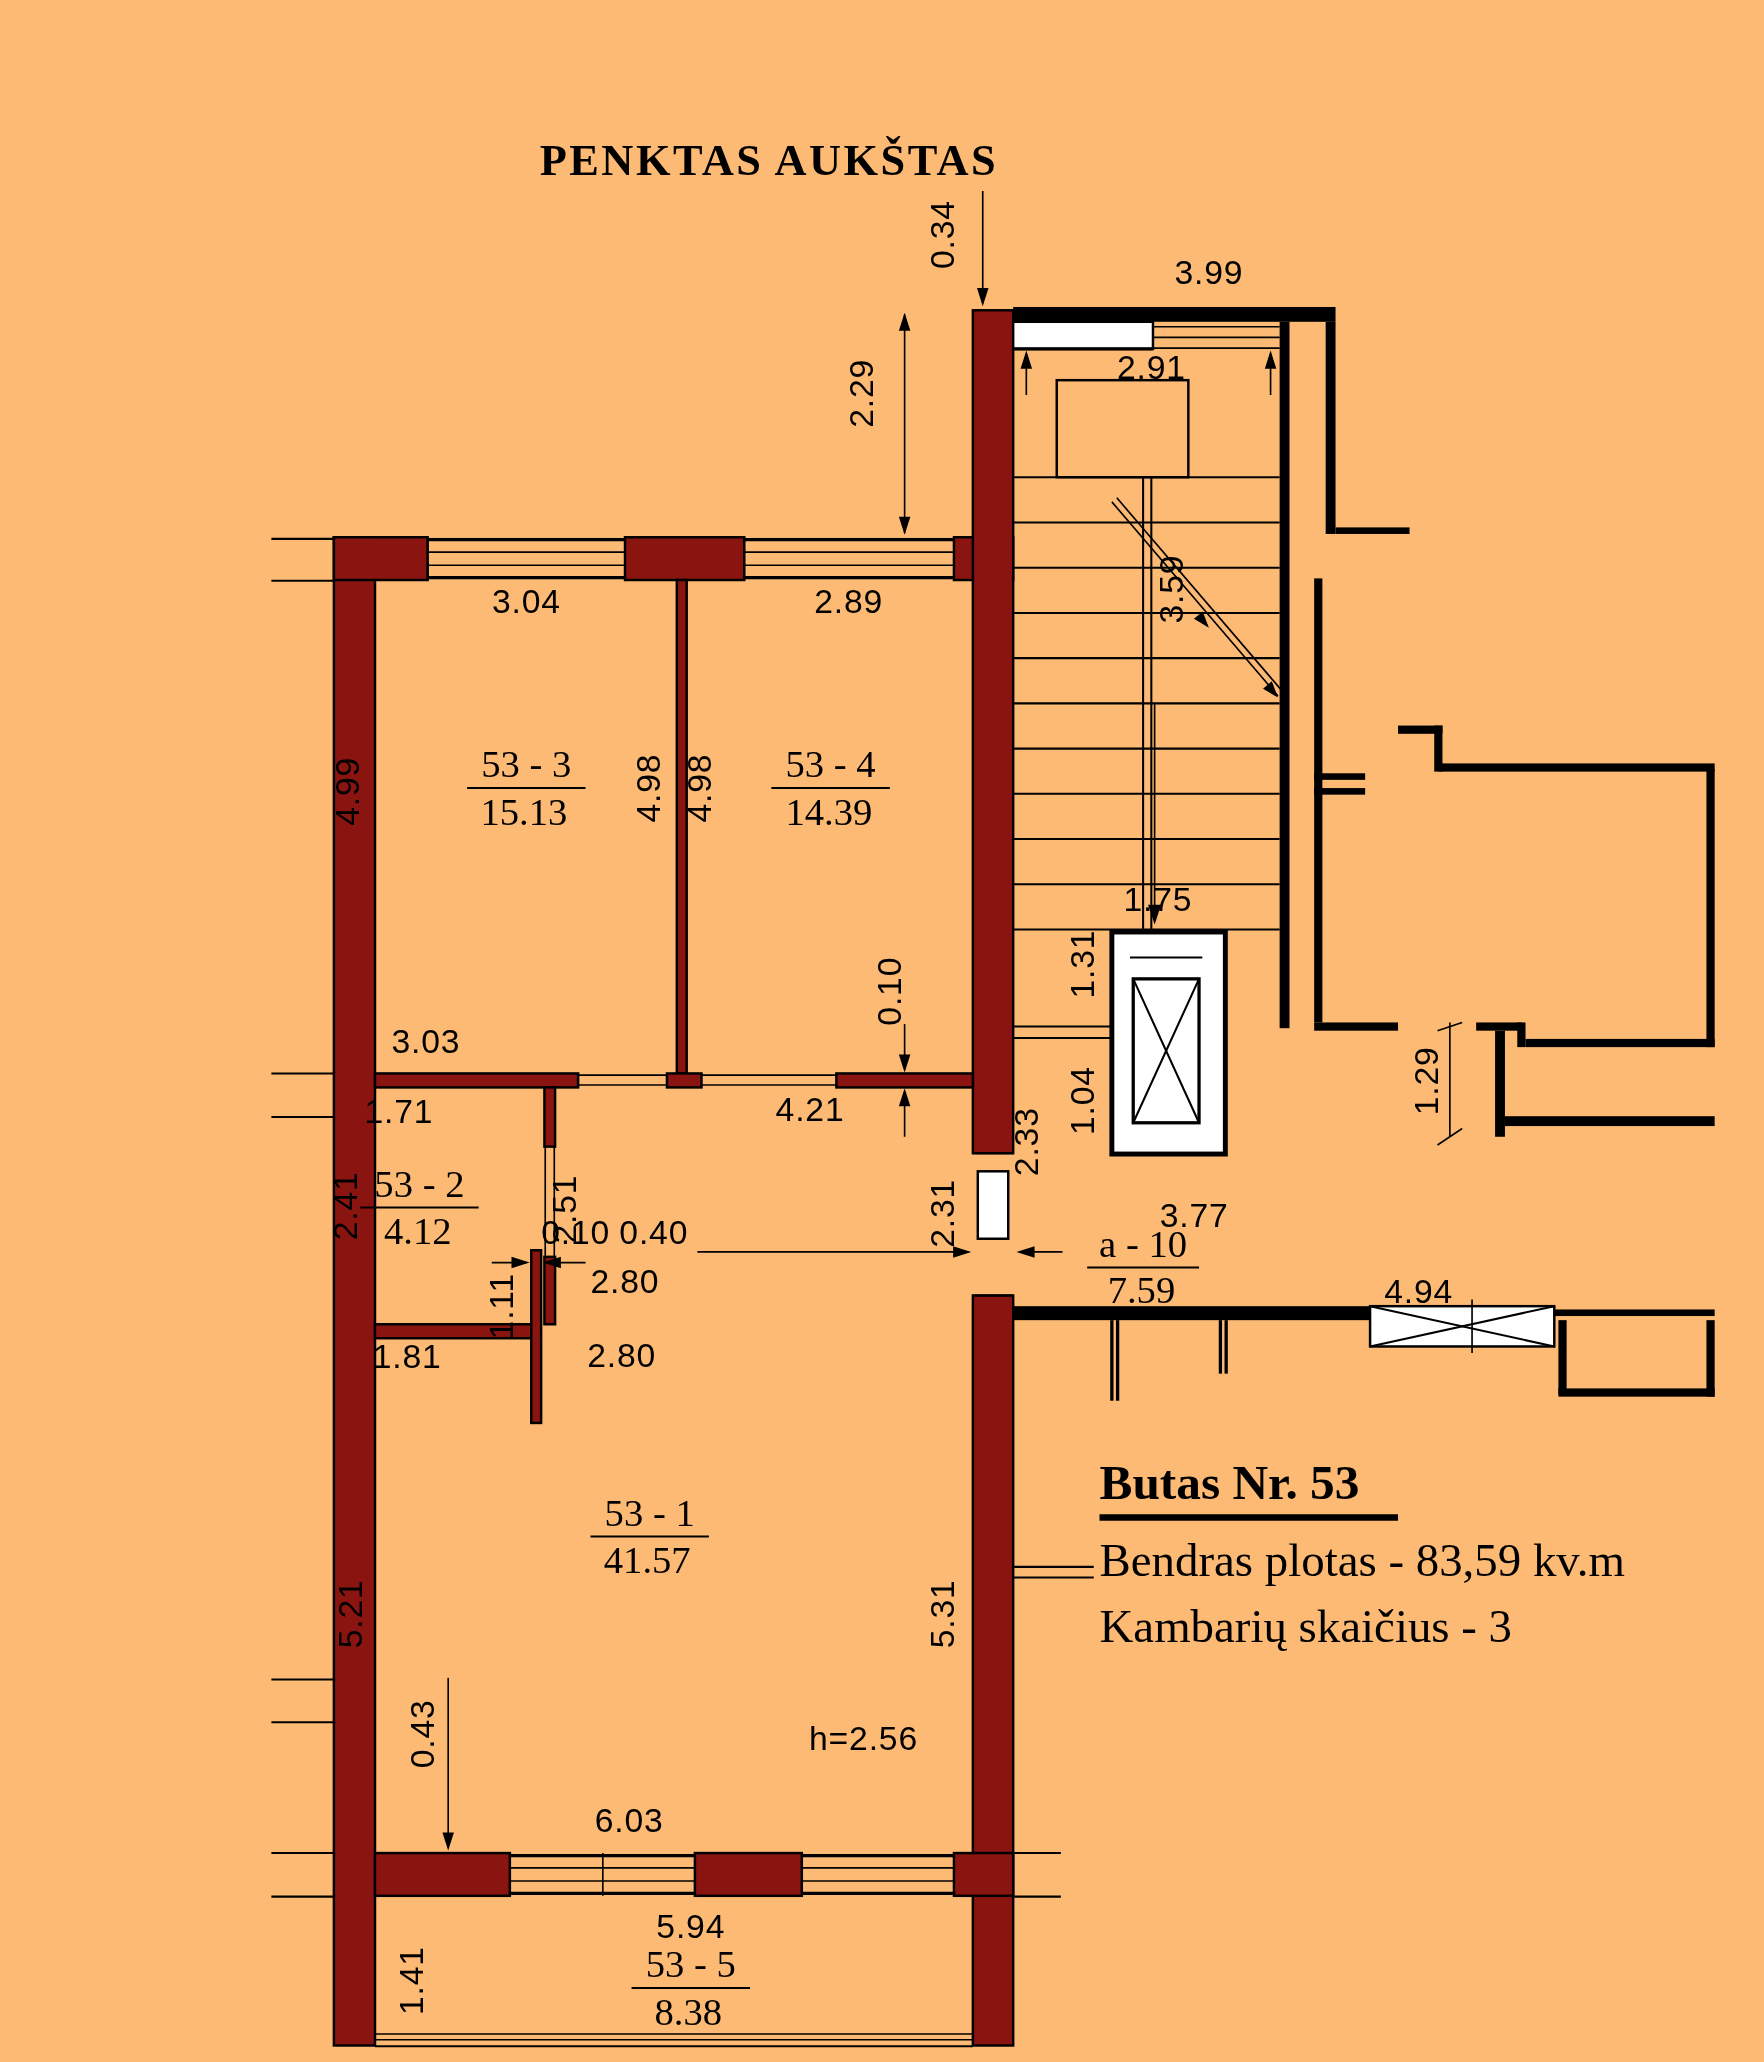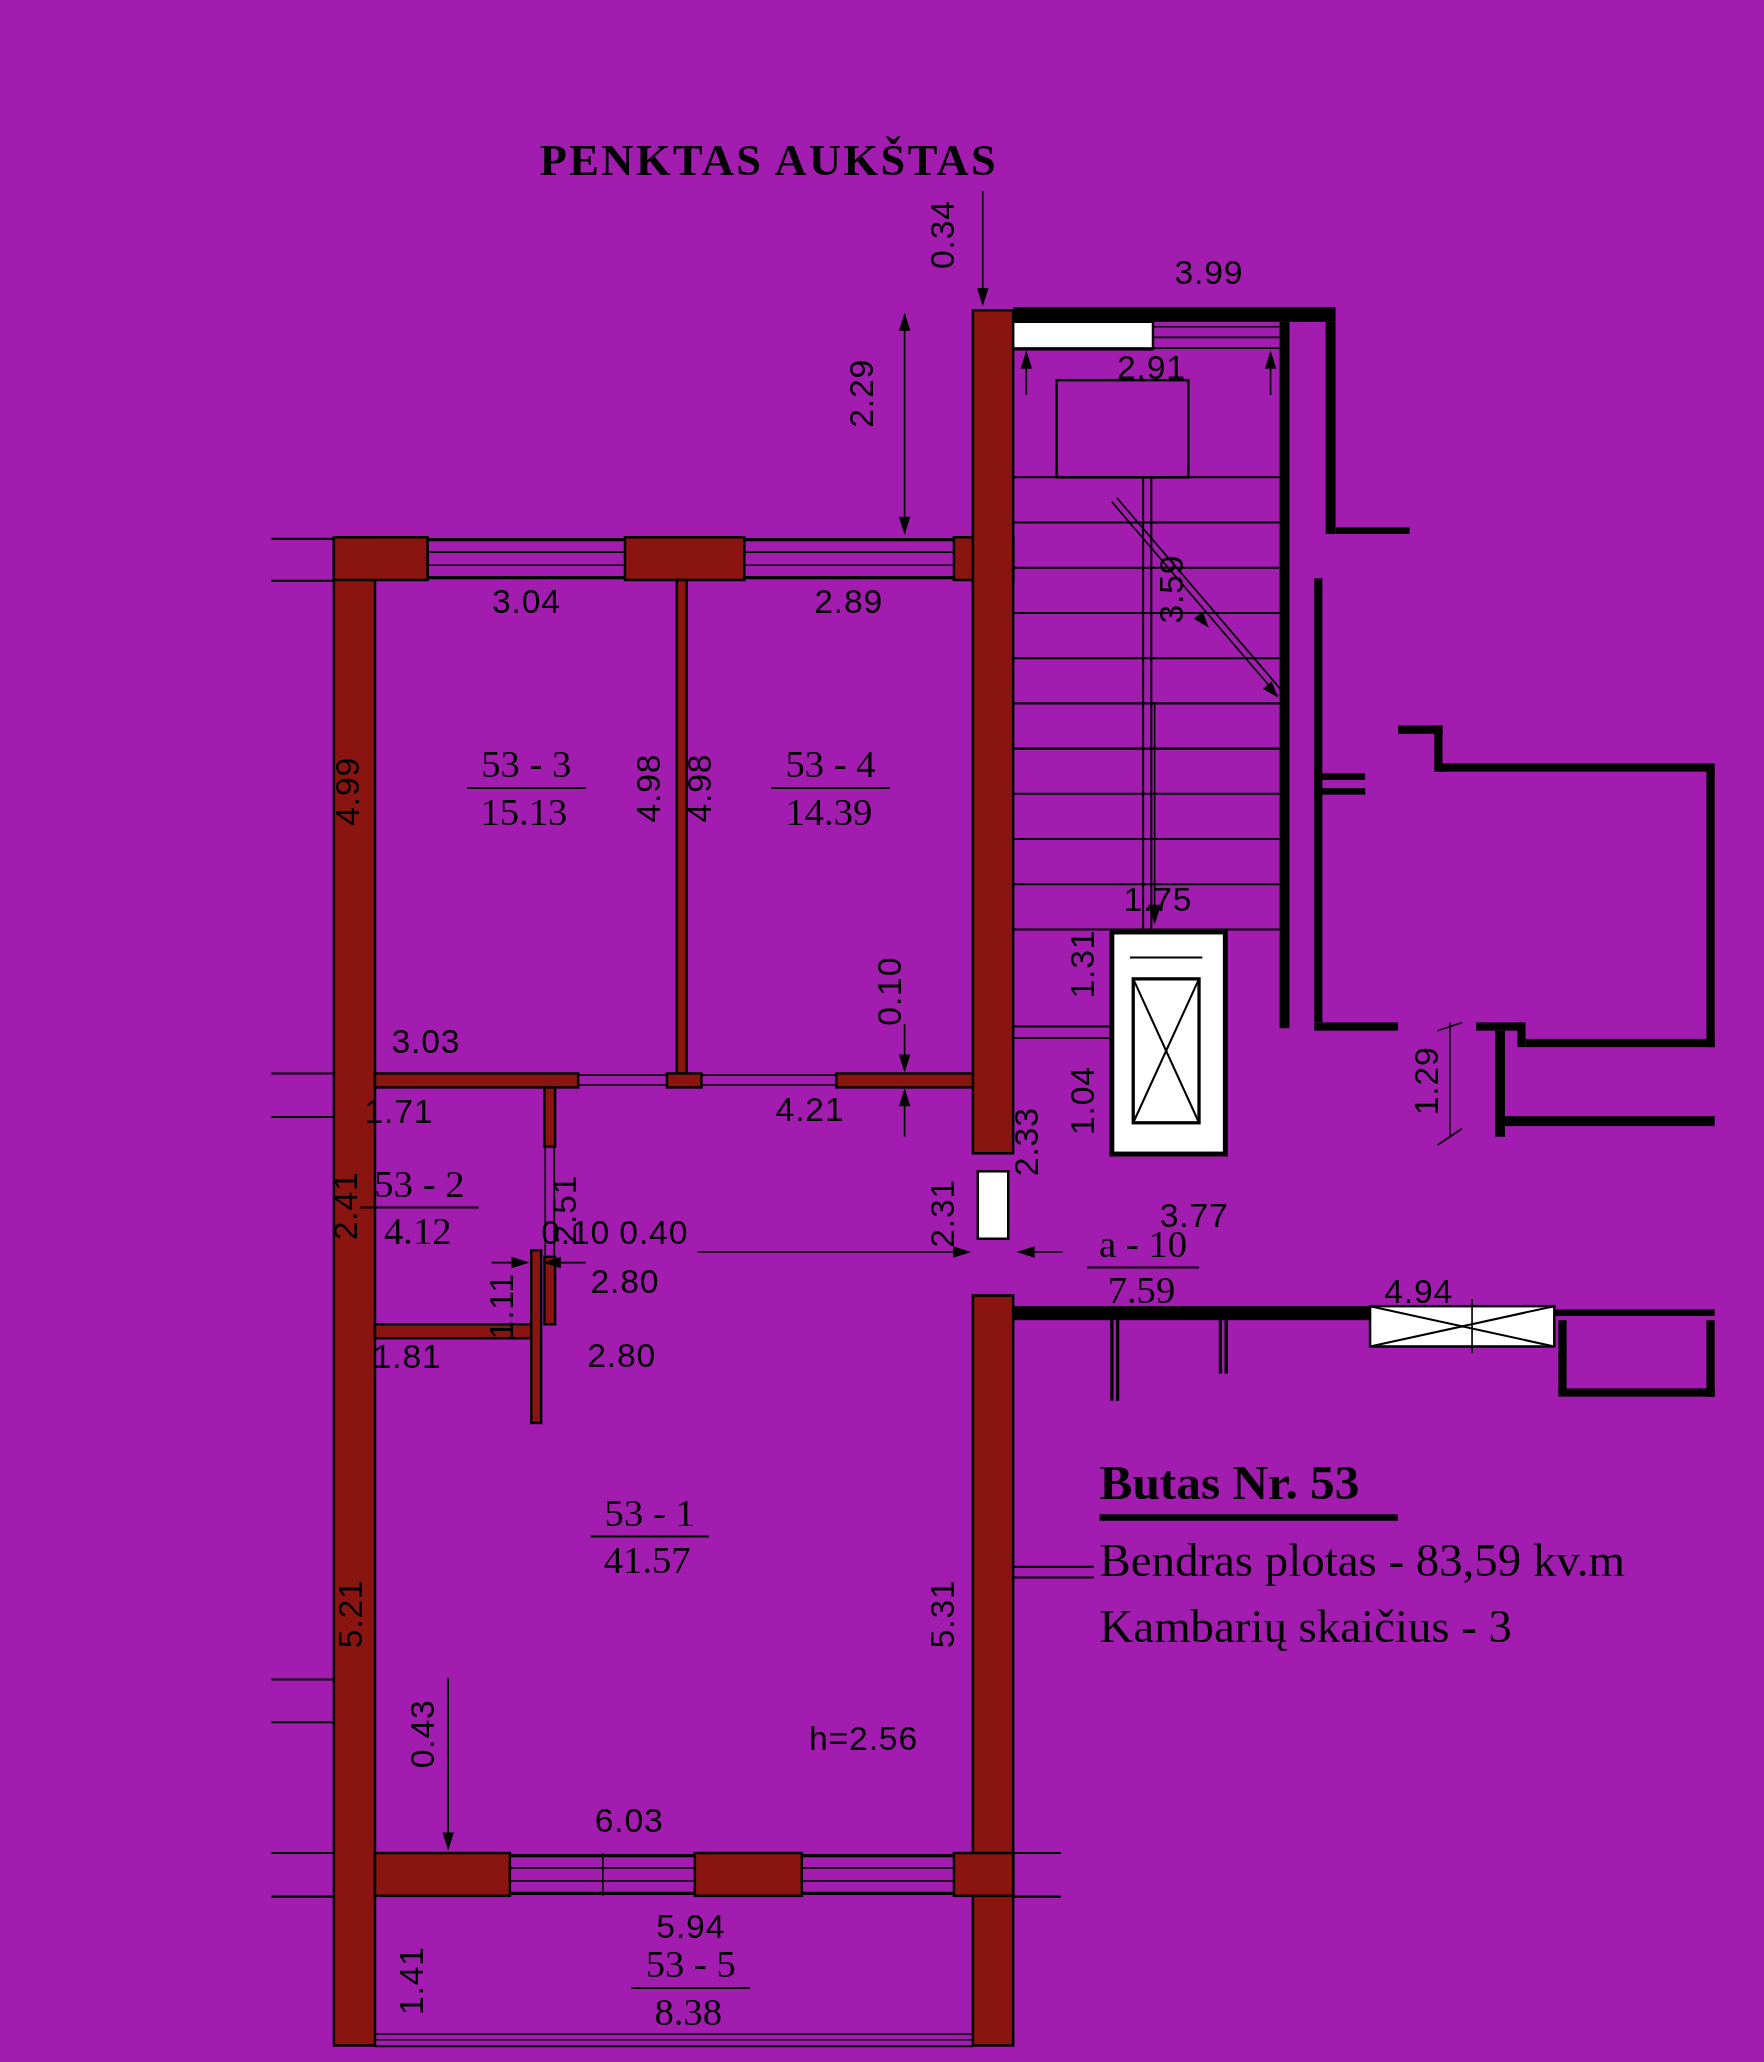--- a/index.html
+++ b/index.html
@@ -1,16 +1,16 @@
 <!DOCTYPE html>
 <html style="--wall: #8a1410;font-size:13px"><head>
 <meta charset="utf-8">
 <style>
   html,body{margin:0;padding:0;background:#fff;}
-  .page{position:relative;width:1764px;height:2063px;background:#a21caf;overflow:hidden;
+  .page{position:relative;width:1764px;height:2063px;background:#fdba74;overflow:hidden;
         font-family:"Liberation Sans",sans-serif;}
   svg{position:absolute;left:0;top:0;}
   
   .wm{fill:var(--wall,#8a1410);stroke:#000;stroke-width:3;}
   .wb{fill:#000;stroke:none;}
   .wwhite{fill:#fff;stroke:#000;stroke-width:3;}
   .nofill{fill:none;stroke:#000;stroke-width:3;}
   .tl{stroke:#000;stroke-width:2.5;fill:none;}
   .tl2{stroke:#000;stroke-width:4;fill:none;}
   .thin{stroke:#000;stroke-width:2;fill:none;}

